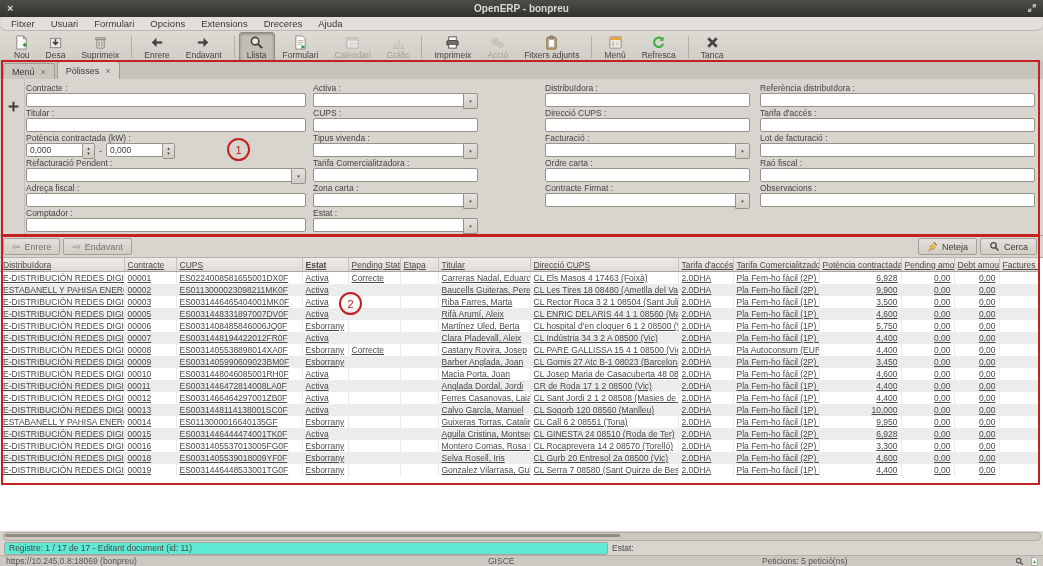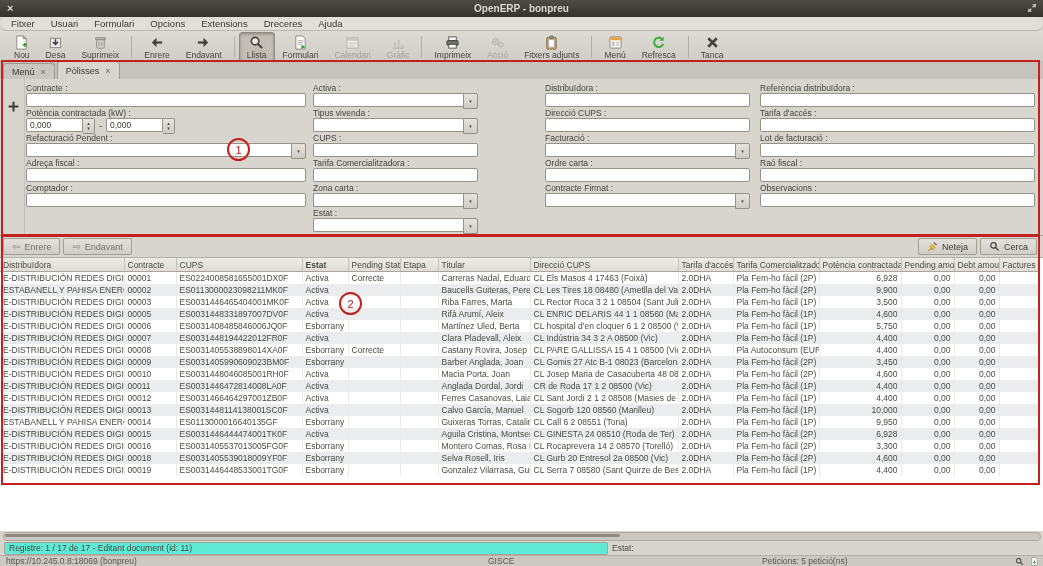--- a/index.html
+++ b/index.html
@@ -56,21 +56,21 @@
   .rangesep{font-size:9px;color:#45443f;}
   
   .pane2{position:absolute;left:0;top:235px;right:0;height:295px;background:#fff;border-top:1px solid #a9a59d;}
   .pane2head{height:21px;background:#d8d5cf;border-bottom:1px solid #b5b1a9;display:flex;align-items:center;padding:0 3px;}
   .gbtn{display:flex;align-items:center;gap:4px;font-size:9px;height:15px;padding:0 8px;margin-right:3px;
         background:linear-gradient(#e4e1dc,#d0cdc6);border:1px solid #a39f97;border-radius:2px;white-space:nowrap;}
   .gbtn.nav{color:#75746e;}
   .gbtn .arrow{font-size:10px;line-height:10px;color:#8a8780;}
   .spacer{flex:1;}
   .gridwrap{overflow:hidden;}
-  table.grid{border-collapse:collapse;table-layout:fixed;width:1038px;font-size:8.5px;color:#4a4944;}
+  table.grid{border-collapse:collapse;table-layout:fixed;width:1038px;font-size:8.5px;color:#4a4944;text-decoration:underline;}
   table.grid th{height:13px;background:linear-gradient(#eceae6,#e0ddd8);border-right:1px solid #c5c2bb;
                 border-bottom:1px solid #a9a59d;font-weight:normal;text-align:left;padding:0 3px;
                 white-space:nowrap;overflow:hidden;}
   table.grid th.bold{font-weight:bold;}
   table.grid td{height:12px;padding:0 3px;white-space:nowrap;overflow:hidden;border-right:1px solid #eceae7;line-height:12px;}
   table.grid tr.alt td{background:#eaecee;}
   table.grid td.num, table.grid th.num{text-align:right;}
   
   .redbox{position:absolute;border:2px solid #c3201f;pointer-events:none;z-index:50;}
   #redbox-form{left:1px;top:60px;width:1035px;height:172px;}
@@ -293,20 +293,24 @@
           <path d="M8 2v12M2 8h12" stroke="#3c3b36" stroke-width="2.4"></path>
         </svg>
     </div>
     <div id="formcols">
         <div class="fcol" style="left: 26px; width: 280px;">
           <div class="fblock">
             <div class="flabel">Contracte :</div>
             <div class="finput"></div>
           </div>
           <div class="fblock">
+            <div class="flabel">Titular :</div>
+            <div class="finput"></div>
+          </div>
+          <div class="fblock">
             <div class="flabel">Potència contractada (kW) :</div>
             <div class="frange">
               <div class="spin">
                 <div class="spininp">0,000</div>
                 <div class="spinarr">
                   <span>▴</span>
                   <span>▾</span>
                 </div>
               </div>
               <span class="rangesep">-</span>
@@ -337,29 +341,29 @@
         </div>
         <div class="fcol" style="left: 313px; width: 165px;">
           <div class="fblock">
             <div class="flabel">Activa :</div>
             <div class="fcombo">
               <div class="finput"></div>
               <div class="cbobtn">▾</div>
             </div>
           </div>
           <div class="fblock">
+            <div class="flabel">CUPS :</div>
+            <div class="finput"></div>
+          </div>
+          <div class="fblock">
             <div class="flabel">Tipus vivenda :</div>
             <div class="fcombo">
               <div class="finput"></div>
               <div class="cbobtn">▾</div>
             </div>
-          </div>
-          <div class="fblock">
-            <div class="flabel">CUPS :</div>
-            <div class="finput"></div>
           </div>
           <div class="fblock">
             <div class="flabel">Tarifa Comercialitzadora :</div>
             <div class="finput"></div>
           </div>
           <div class="fblock">
             <div class="flabel">Zona carta :</div>
             <div class="fcombo">
               <div class="finput"></div>
               <div class="cbobtn">▾</div>

